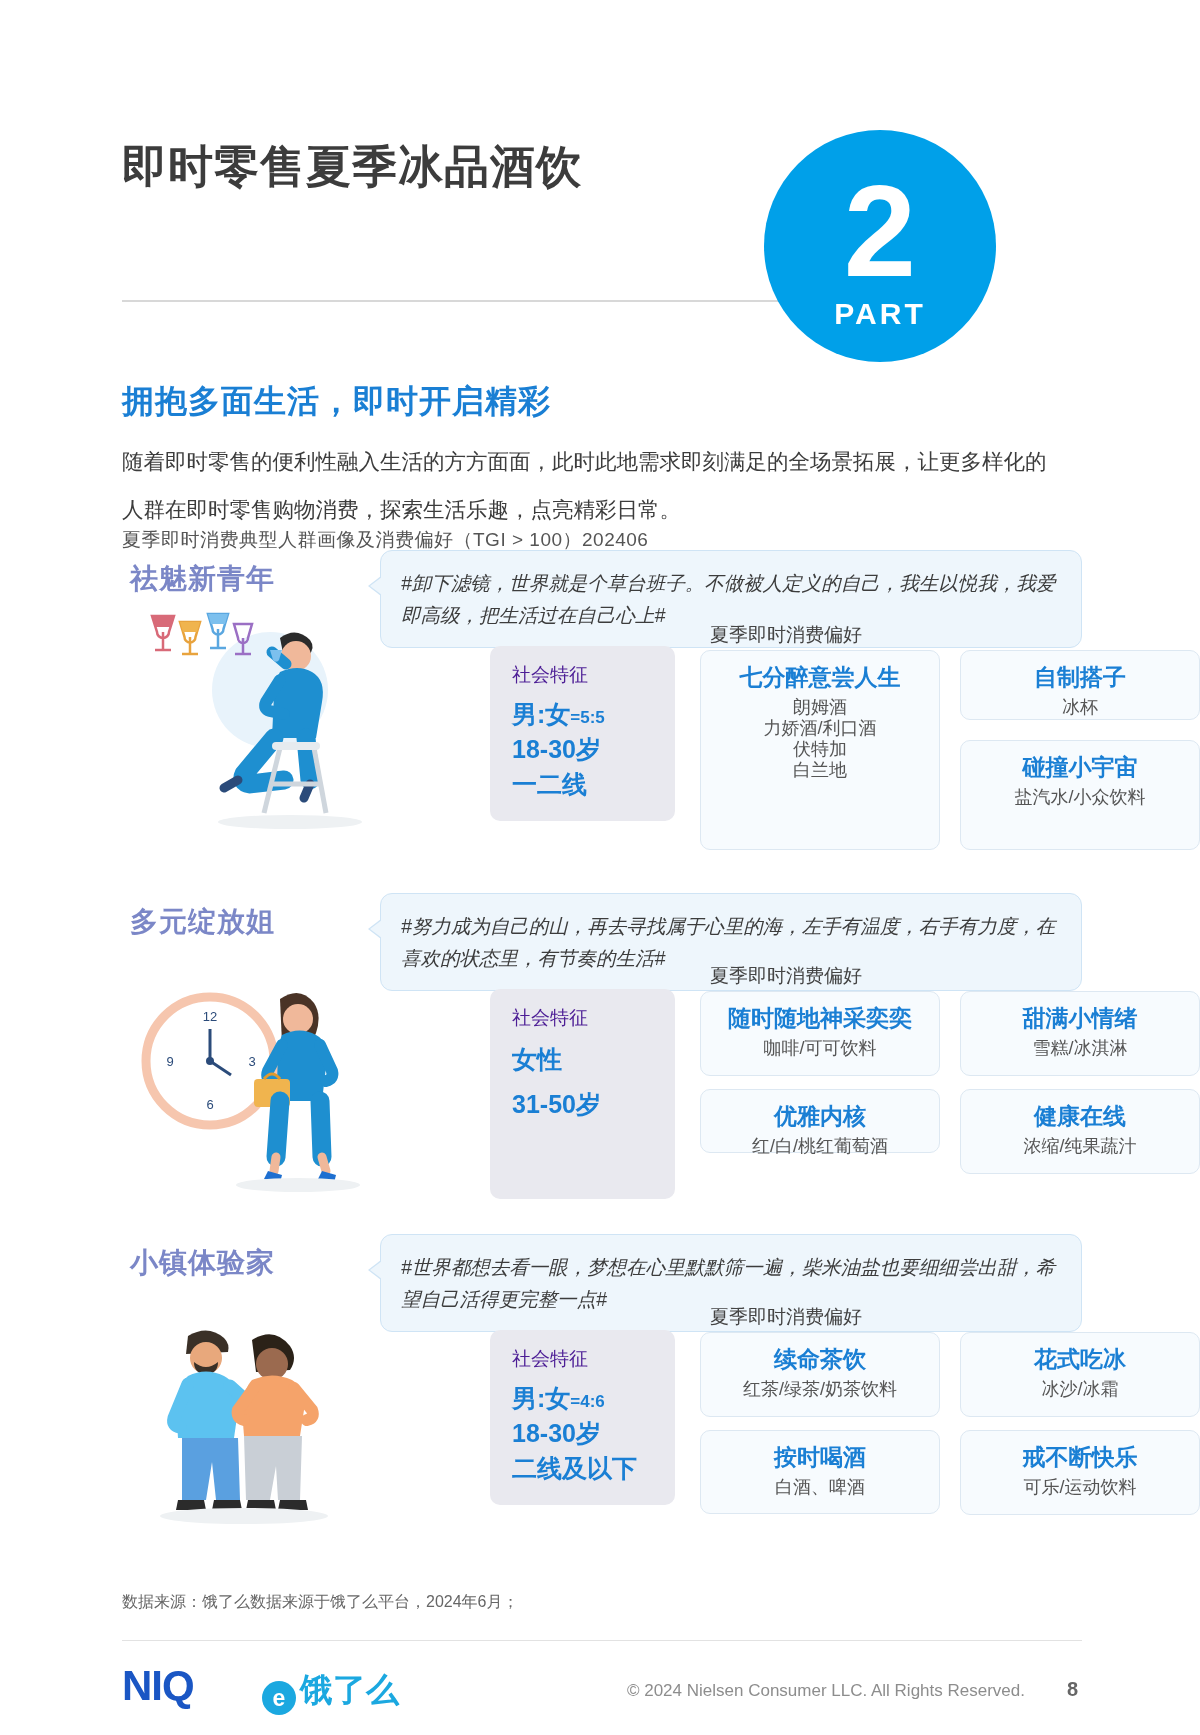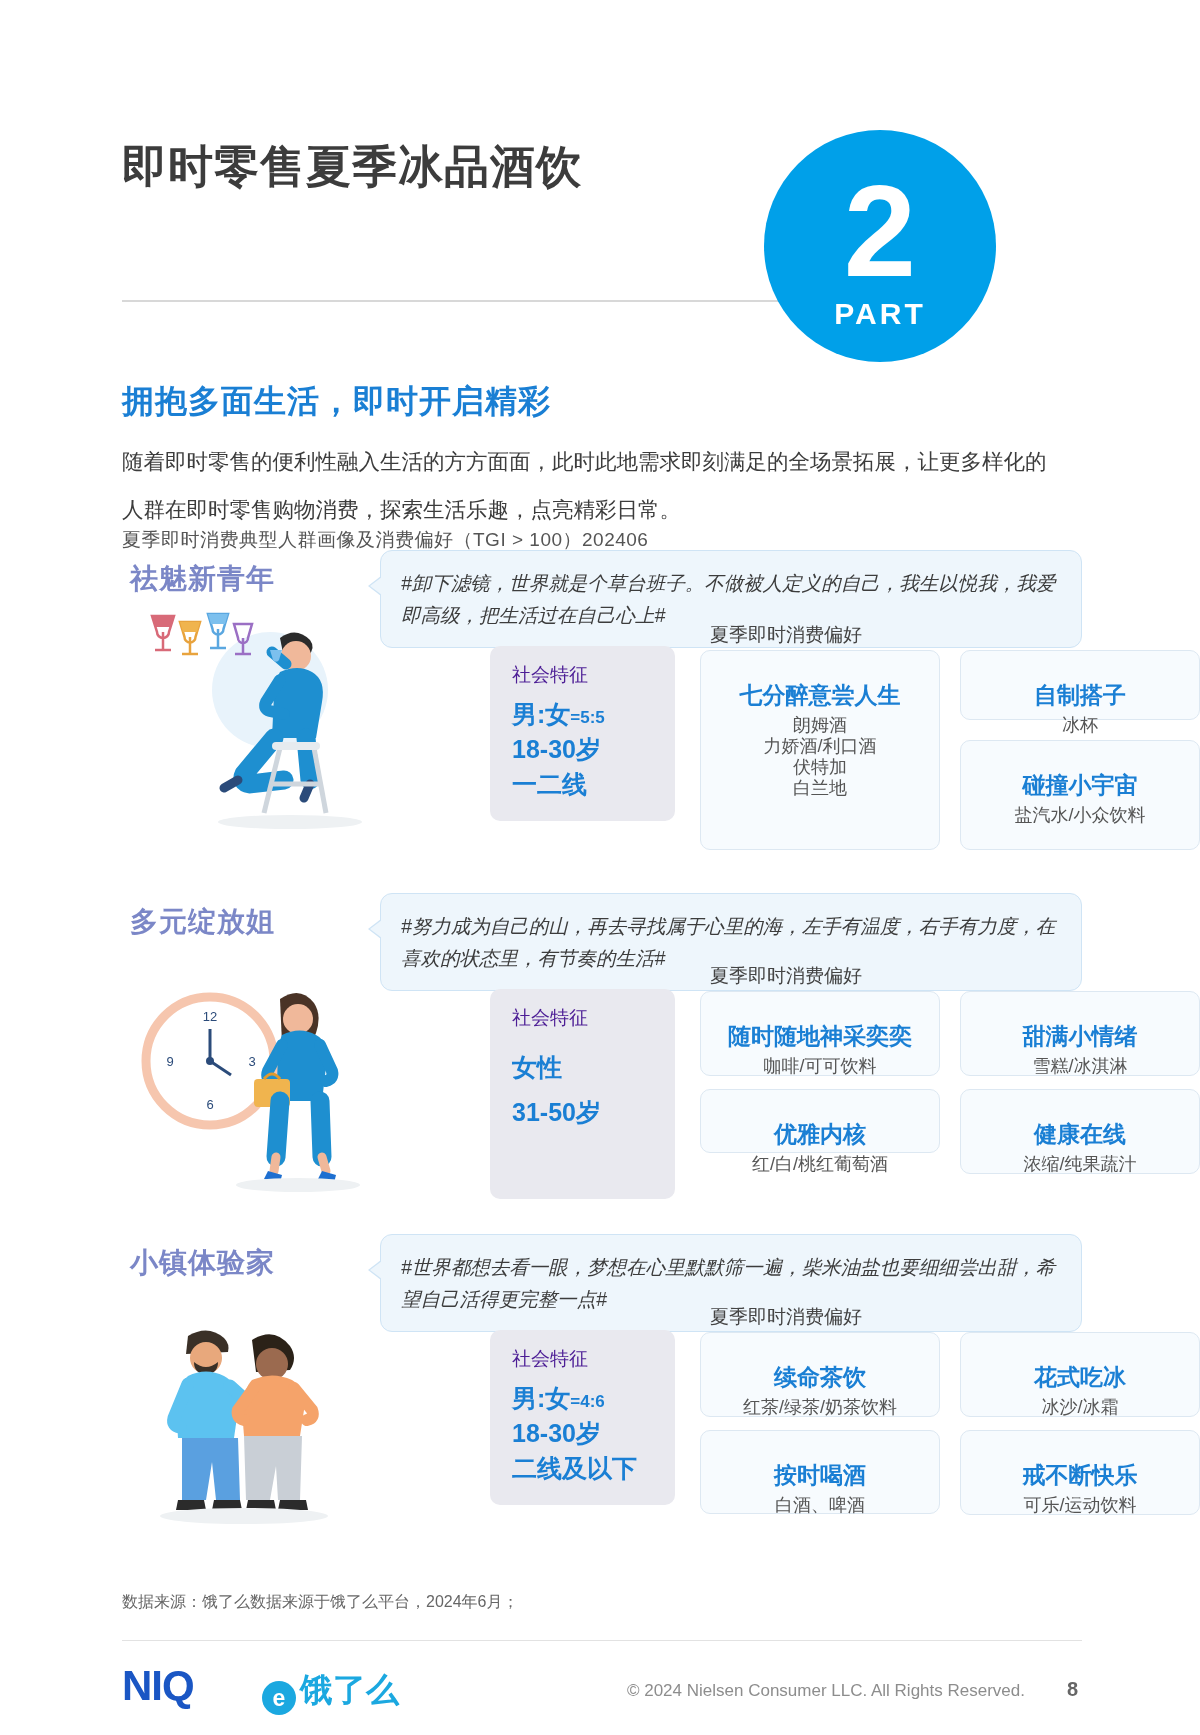--- a/index.html
+++ b/index.html
@@ -75,21 +75,21 @@
   .social-title{font-size:19px;color:#4c1d95;margin:0 0 10px 22px;}
   .social-line{font-size:25px;font-weight:bold;color:#1a7fd4;margin:2px 0 2px 22px;}
   .social-line .sub{font-size:17px;font-weight:bold;}
 
   .pref-label{
     position:absolute;font-size:19px;color:#444;
   }
   .card{
     position:absolute;box-sizing:border-box;width:240px;
     background:#f7fbfe;border:1px solid #dde8f2;border-radius:10px;
-    text-align:center;padding:28px 6px 12px 6px;
+    text-align:center;padding:10px 6px 12px 6px;
   }
   .card-title{font-size:23px;font-weight:bold;color:#1a7fd4;line-height:32px;}
   .card-body{font-size:18px;color:#555;line-height:21px;margin-top:4px;}
 
   
   .illus{position:absolute;}
 
   
   .source{
     position:absolute;left:122px;top:1592px;font-size:16px;color:#666;
@@ -227,21 +227,21 @@
       <path d="M134 118 q8 -10 16 0" fill="none" stroke="#e09a2e" stroke-width="3"></path>
       <path d="M150 140 l-4 56 M190 140 l2 56" stroke="#1e8fd0" stroke-width="19" stroke-linecap="round"></path>
       <path d="M146 196 l-2 14 M192 196 l4 14" stroke="#f0b89a" stroke-width="9" stroke-linecap="round"></path>
       <path d="M138 210 l14 4 l-2 8 l-16 -4z" fill="#1e6fd0"></path>
       <path d="M192 210 l14 4 l-2 8 l-16 -4z" fill="#1e6fd0"></path>
       <ellipse cx="168" cy="224" rx="62" ry="7" fill="#eef1f3"></ellipse>
     </svg>
 
     <div class="social-box" style="top:86px;height:176px;">
       <div class="social-title">社会特征</div>
-      <div class="social-line" style="margin-top:20px;">女性</div>
+      <div class="social-line" style="margin-top:12px;">女性</div>
       <div class="social-line" style="margin-top:12px;">31-50岁</div>
     </div>
 
     <div class="pref-label" style="left:588px;top:60px;">夏季即时消费偏好</div>
 
     <div class="card" style="left:578px;top:88px;height:85px;">
       <div class="card-title">随时随地神采奕奕</div>
       <div class="card-body">咖啡/可可饮料</div>
     </div>
     <div class="card" style="left:838px;top:88px;height:85px;">

